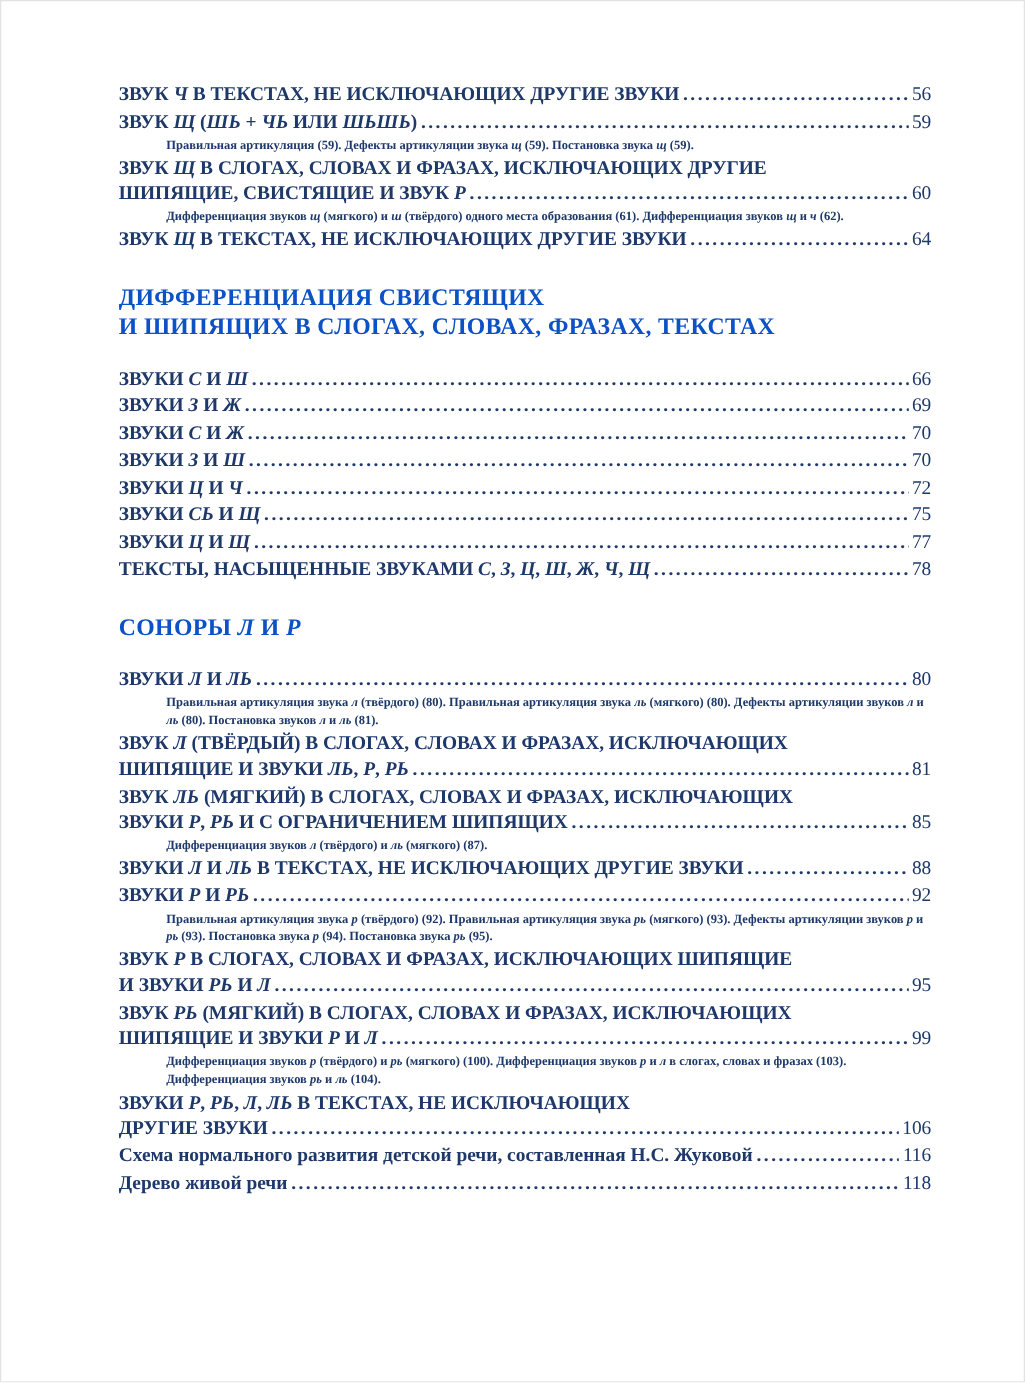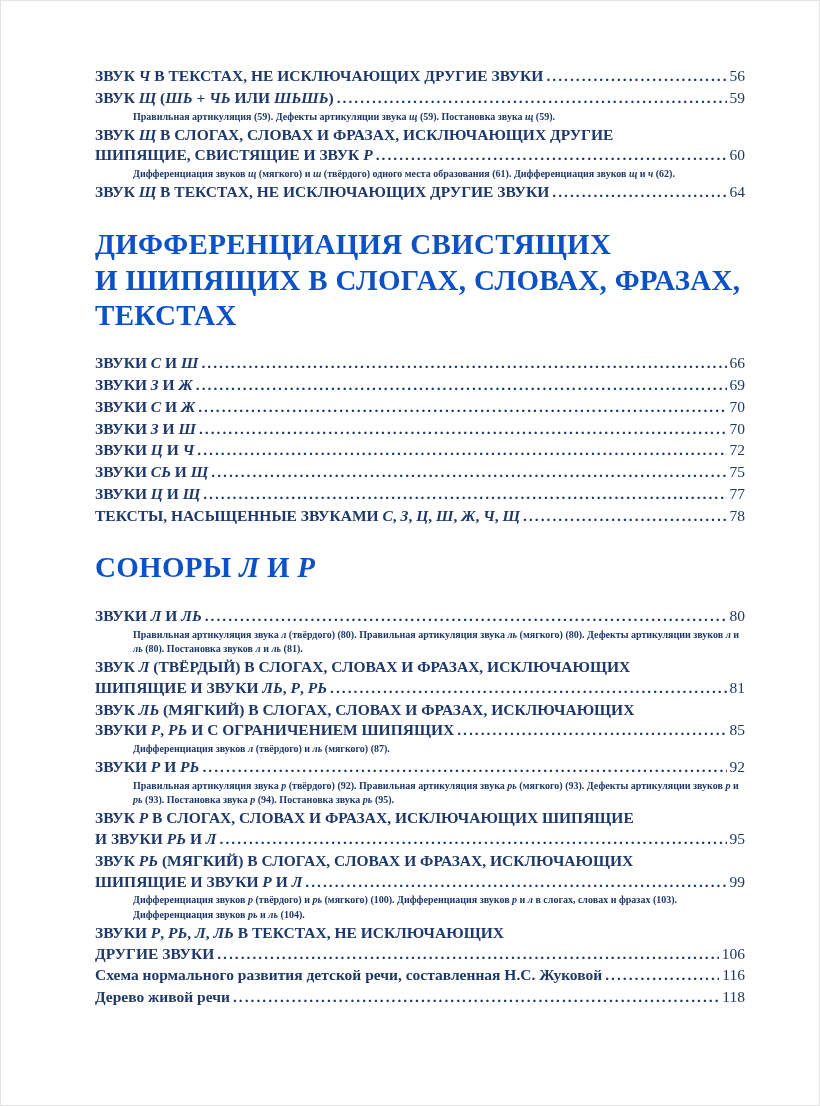--- a/index.html
+++ b/index.html
@@ -48,21 +48,21 @@
   .subentry {
     font-size: 10px;
     font-weight: bold;
     line-height: 1.42;
     color: var(--entry-text, #1d3869);
     padding-left: 38px;
     margin: 1px 0;
   }
 
   .section-heading {
-    font-size: 29px;
+    font-size: 19px;
     font-weight: bold;
     line-height: 1.22;
     color: var(--heading-text, #0c51c6);
     white-space: pre-line;
     margin: 24px 0 20px 0;
     letter-spacing: 0.3px;
   }
 
   .it { font-style: italic; }
 </style>
@@ -138,20 +138,24 @@
 ШИПЯЩИЕ И ЗВУКИ </span><span class="it">ЛЬ</span><span>, </span><span class="it">Р</span><span>, </span><span class="it">РЬ</span></span>
         <span class="entry-page">81</span>
       </div>
       <div class="entry">
         <span class="entry-title"><span>ЗВУК </span><span class="it">ЛЬ</span><span> (МЯГКИЙ) В СЛОГАХ, СЛОВАХ И ФРАЗАХ, ИСКЛЮЧАЮЩИХ
 ЗВУКИ </span><span class="it">Р</span><span>, </span><span class="it">РЬ</span><span> И С ОГРАНИЧЕНИЕМ ШИПЯЩИХ</span></span>
         <span class="entry-page">85</span>
       </div>
       <div class="subentry"><span>Дифференциация звуков </span><span class="it">л</span><span> (твёрдого) и </span><span class="it">ль</span><span> (мягкого) (87).</span></div>
       <div class="entry">
+        <span class="entry-title"><span>ЗВУКИ </span><span class="it">Л</span><span> И </span><span class="it">ЛЬ</span><span> В ТЕКСТАХ, НЕ ИСКЛЮЧАЮЩИХ ДРУГИЕ ЗВУКИ</span></span>
+        <span class="entry-page">88</span>
+      </div>
+      <div class="entry">
         <span class="entry-title"><span>ЗВУКИ </span><span class="it">Р</span><span> И </span><span class="it">РЬ</span></span>
         <span class="entry-page">92</span>
       </div>
       <div class="subentry"><span>Правильная артикуляция звука </span><span class="it">р</span><span> (твёрдого) (92). Правильная артикуляция
 звука </span><span class="it">рь</span><span> (мягкого) (93). Дефекты артикуляции звуков </span><span class="it">р</span><span> и </span><span class="it">рь</span><span> (93). Постановка звука </span><span class="it">р</span><span> (94).
 Постановка звука </span><span class="it">рь</span><span> (95).</span></div>
       <div class="entry">
         <span class="entry-title"><span>ЗВУК </span><span class="it">Р</span><span> В СЛОГАХ, СЛОВАХ И ФРАЗАХ, ИСКЛЮЧАЮЩИХ ШИПЯЩИЕ
 И ЗВУКИ </span><span class="it">РЬ</span><span> И </span><span class="it">Л</span></span>
         <span class="entry-page">95</span>

